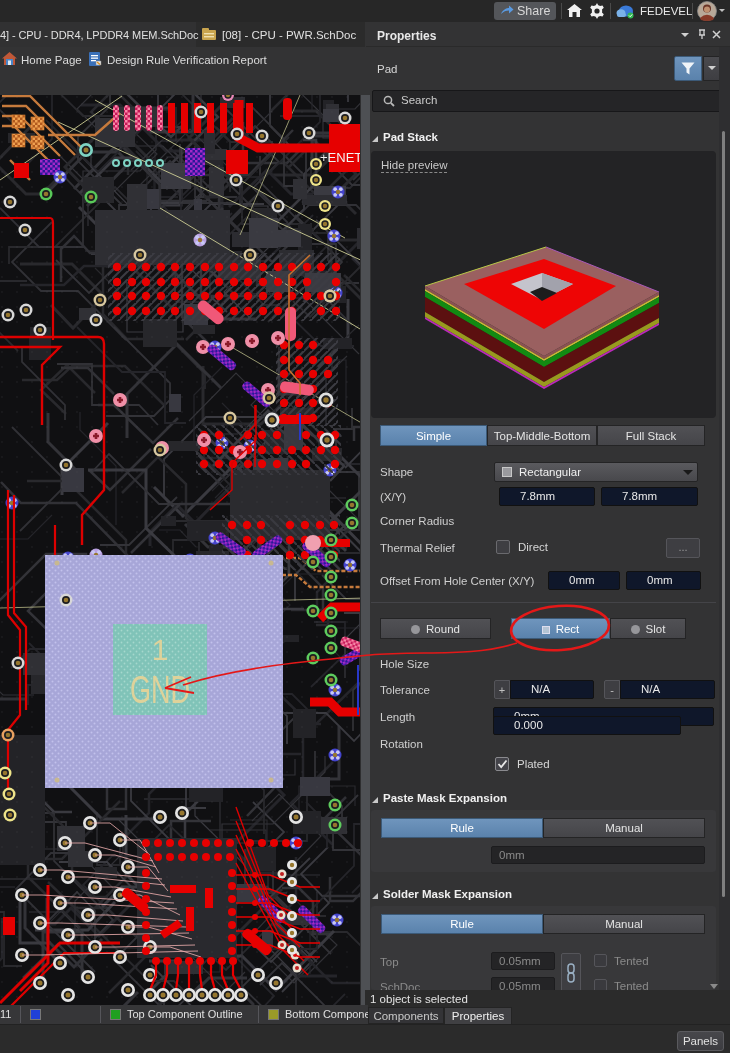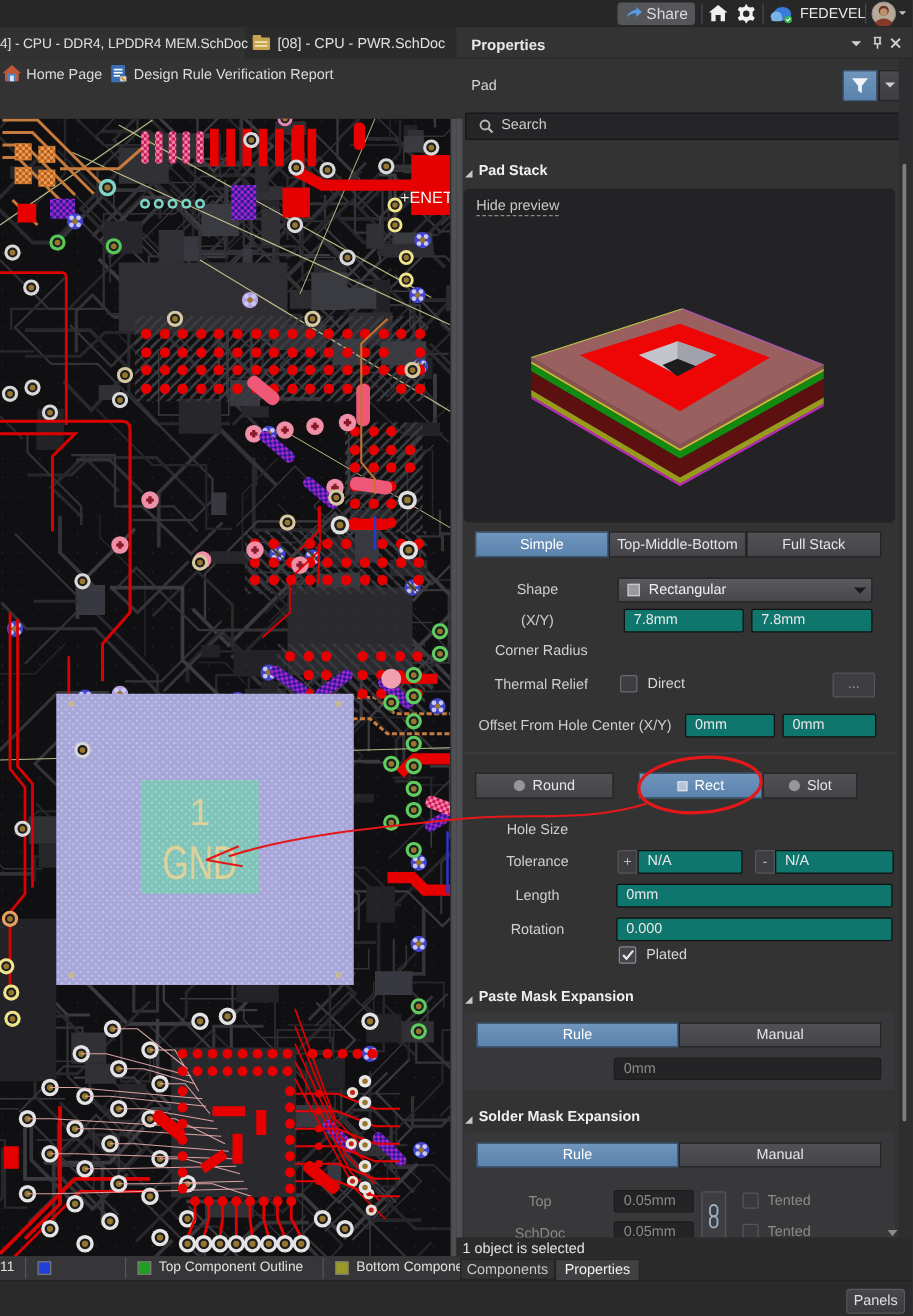--- a/index.html
+++ b/index.html
@@ -1,18 +1,18 @@
 <!DOCTYPE html>
 <html><head><meta charset="utf-8"><style>
 *{margin:0;padding:0;box-sizing:border-box}
 html,body{width:730px;height:1053px;overflow:hidden;background:#333;font-family:"Liberation Sans",sans-serif}
 #app{position:relative;width:730px;height:1053px;background:#333334;overflow:hidden}
 .abs{position:absolute}
-.lbl{position:absolute;color:#cfcfcf;font-size:11.5px;text-align:center}
-.fld{position:absolute;background:#0f766e;border:1px solid #111;border-radius:2px;color:#e8e8e8;font-size:11.5px;line-height:17px;padding-left:7px}
+.lbl{position:absolute;color:#cfcfcf;font-size:11.5px;text-align:left}
+.fld{position:absolute;background:#0f172a;border:1px solid #111;border-radius:2px;color:#e8e8e8;font-size:11.5px;line-height:17px;padding-left:20px}
 .fldd{position:absolute;background:#2a2a2b;border:1px solid #3d3d3e;border-radius:2px;color:#6f6f6f;font-size:11.5px;line-height:17px;padding-left:7px}
 .btn3{position:absolute;background:linear-gradient(#515155,#454549);border:1px solid #242425;color:#e4e4e4;font-size:11.5px;text-align:center}
 .btn3.sel{background:linear-gradient(#6f95bd,#5a82ac);border:1px solid #3c5a78;color:#fff}
 .sechdr{position:absolute;color:#f0f0f0;font-size:11.5px;font-weight:bold}
 .tri{position:absolute;width:0;height:0}
 .dim{color:#7a7a7a}
 </style></head><body>
 <div id="app">
 <div class="abs" style="left:0;top:0;width:730px;height:22px;background:#272727"></div>
 <div class="abs" style="left:494px;top:2px;width:62px;height:18px;background:#54565a;border-radius:3px"></div>
@@ -1373,21 +1373,21 @@
 <div class="btn3" style="left:610px;top:618px;width:76px;height:21px;line-height:20px"><span style="display:inline-block;width:9px;height:9px;border-radius:50%;background:#96969a;margin-right:6px;vertical-align:-1px"></span>Slot</div>
 <div class="lbl" style="left:380px;top:658px;width:100px">Hole Size</div>
 <div class="lbl" style="left:380px;top:684px;width:100px">Tolerance</div>
 <div class="abs" style="left:494px;top:680px;width:16px;height:19px;background:#3e3e42;border:1px solid #55555a;color:#c0c0c0;font-size:11px;text-align:center;line-height:18px;border-radius:2px 0 0 2px">+</div>
 <div class="fld" style="left:510px;top:680px;width:84px;height:19px;border-radius:0 2px 2px 0">N/A</div>
 <div class="abs" style="left:604px;top:680px;width:16px;height:19px;background:#3e3e42;border:1px solid #55555a;color:#c0c0c0;font-size:11px;text-align:center;line-height:18px;border-radius:2px 0 0 2px">-</div>
 <div class="fld" style="left:620px;top:680px;width:95px;height:19px;border-radius:0 2px 2px 0">N/A</div>
 <div class="lbl" style="left:380px;top:711px;width:100px">Length</div>
 <div class="fld" style="left:493px;top:707px;width:221px;height:19px">0mm</div>
 <div class="lbl" style="left:380px;top:738px;width:100px">Rotation</div>
-<div class="fld" style="left:493px;top:734px;width:221px;height:19px">0.000</div>
+<div class="fld" style="left:493px;top:716px;width:188px;height:19px">0.000</div>
 <div class="abs" style="left:495px;top:757px;width:14px;height:14px;background:#44444a;border:1px solid #8a8a8e;border-radius:2px"></div>
 <svg class="abs" style="left:497px;top:759px" width="11" height="10" viewBox="0 0 11 10">
       <path d="M1.5,5 L4.2,8 L9.5,1.5" stroke="#e8e8e8" stroke-width="1.8" fill="none"></path>
     </svg>
 <div class="abs" style="left:517px;top:758px;color:#d6d6d6;font-size:11.5px">Plated</div>
 <div class="tri" style="left:372px;top:797px;border-top:6px solid transparent;border-right:6px solid #c8c8c8;"></div>
 <div class="sechdr" style="left:383px;top:792px">Paste Mask Expansion</div>
 <div class="abs" style="left:371px;top:810px;width:345px;height:62px;background:#38383a;border-radius:3px"></div>
 <div class="btn3 sel" style="left:381px;top:818px;width:162px;height:20px;line-height:19px">Rule</div>
 <div class="btn3" style="left:543px;top:818px;width:162px;height:20px;line-height:19px">Manual</div>

